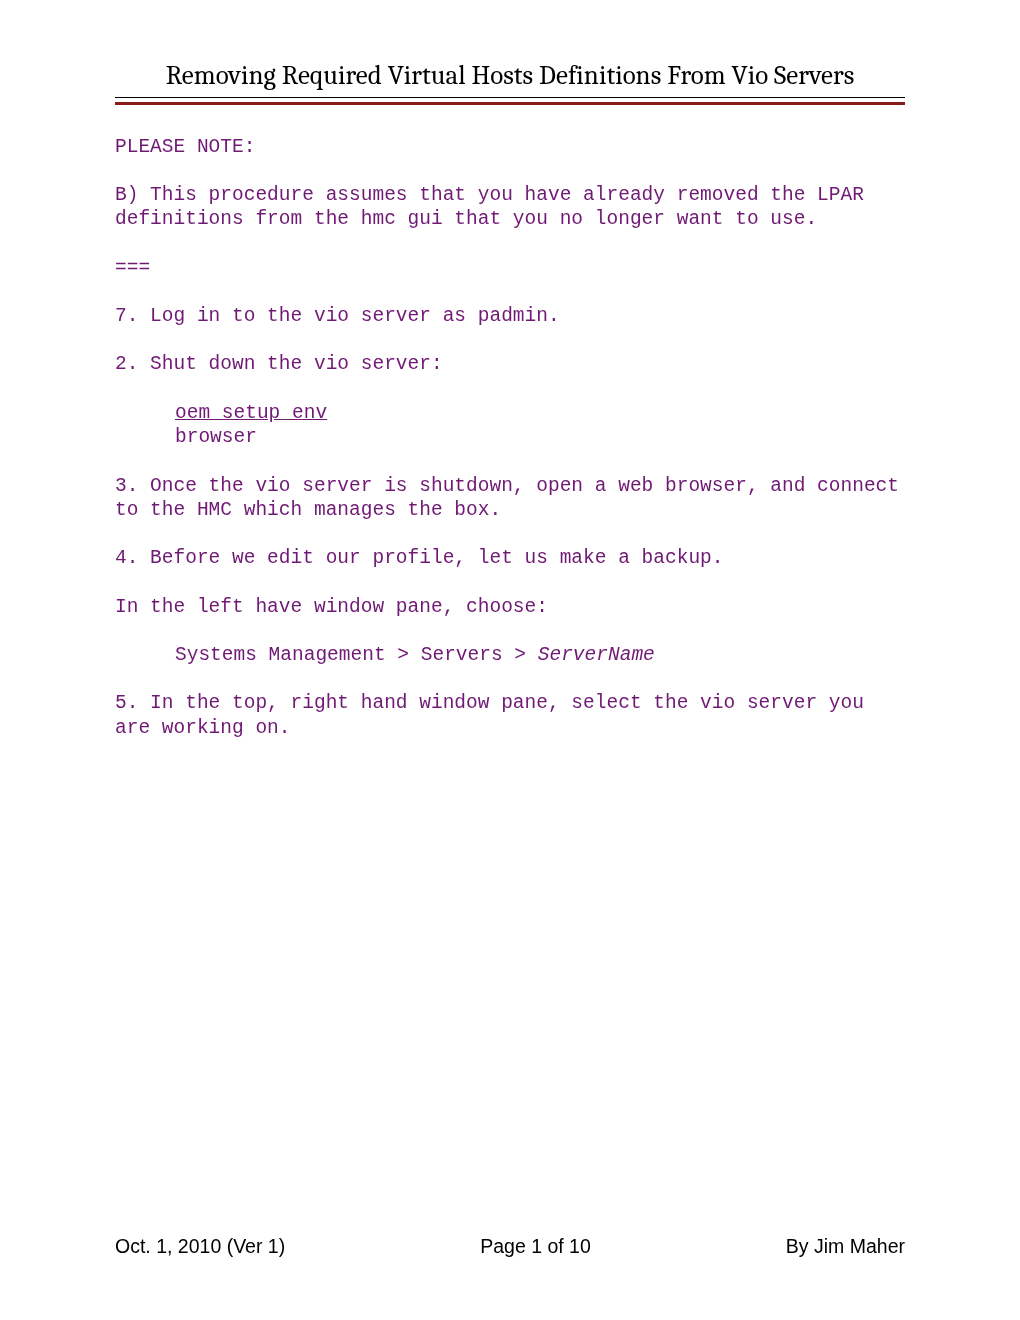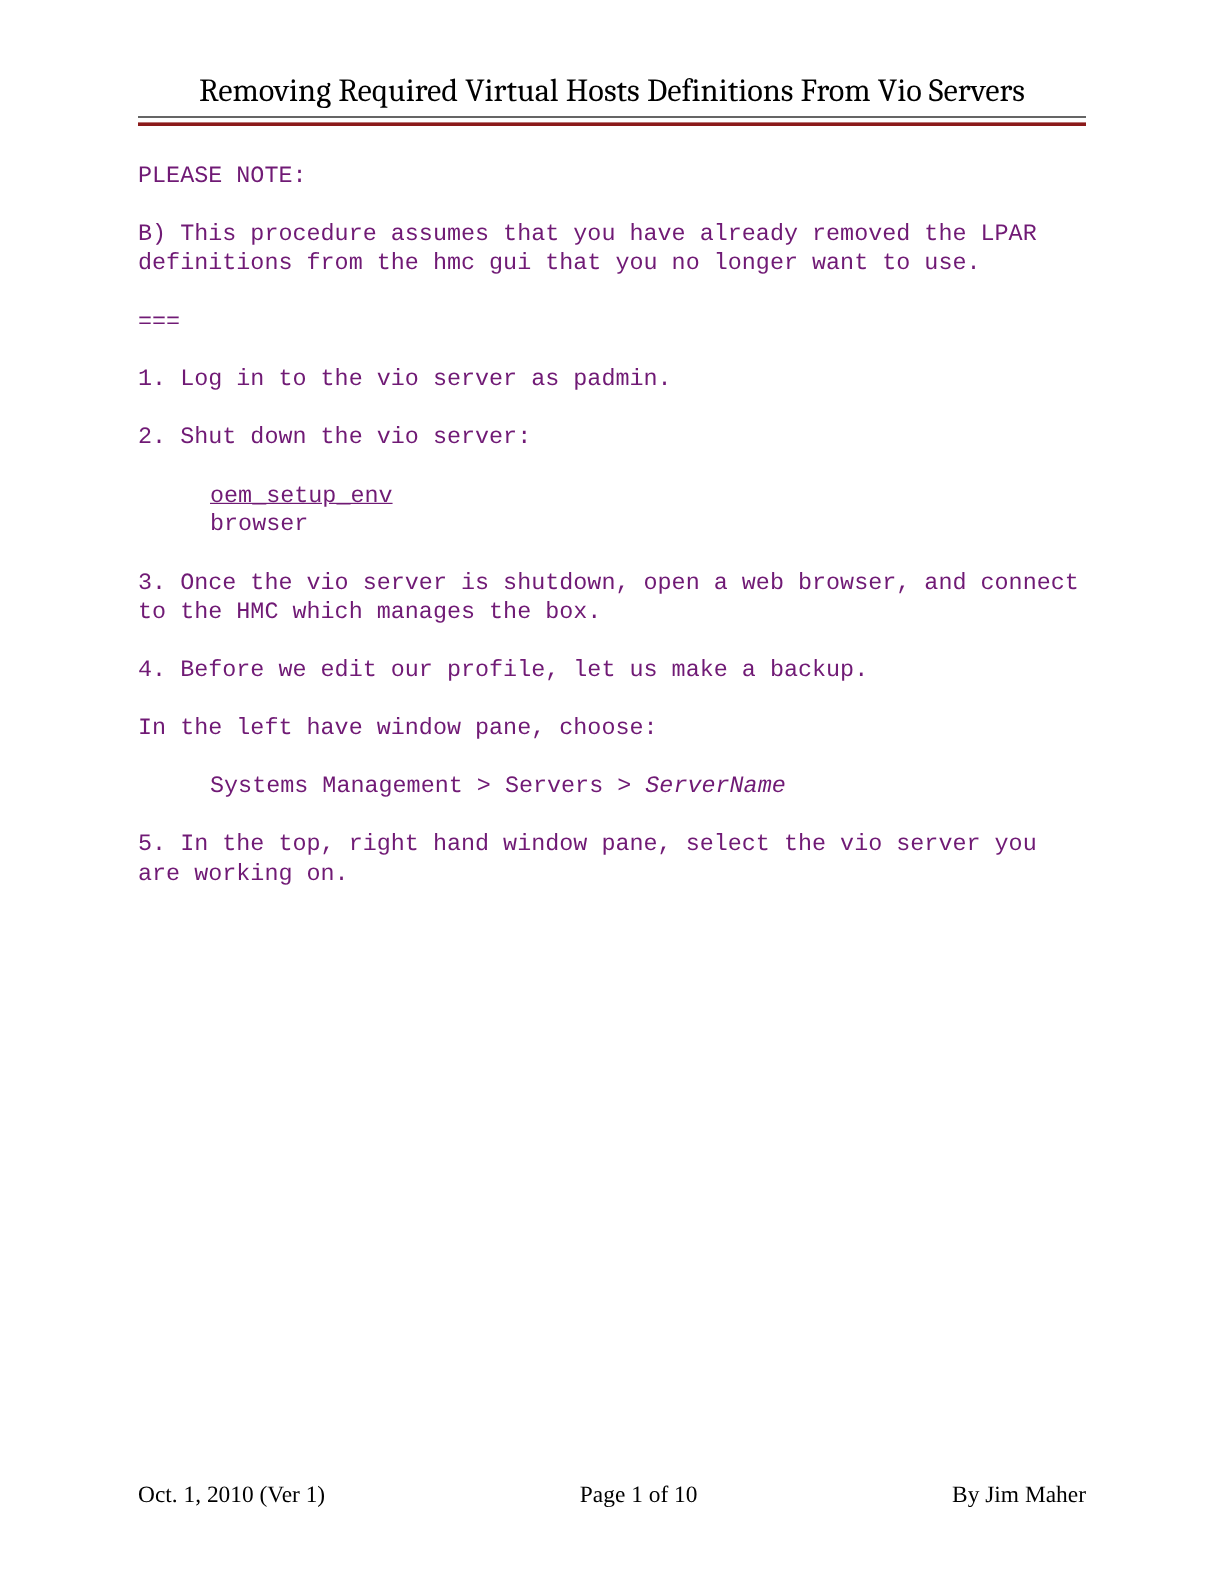--- a/index.html
+++ b/index.html
@@ -51,36 +51,36 @@
     .italic {
       font-style: italic;
     }
     .footer {
       position: absolute;
       bottom: 62px;
       left: 115px;
       right: 115px;
       display: flex;
       justify-content: space-between;
-      font-family: Liberation Serif, serif;
+      font-family: Liberation Sans, sans-serif;
       font-size: 19.5px;
     }
   </style>
 </head>
 <body>
 
 <div class="page">
   <h1 class="title">Removing Required Virtual Hosts Definitions From Vio Servers</h1>
   <div class="title-underline"></div>
 
   <div class="content">
     <div class="para">PLEASE NOTE:</div>
     <div class="para">B) This procedure assumes that you have already removed the LPAR definitions from the hmc gui that you no longer want to use.</div>
     <div class="para">===</div>
-    <div class="para">1. Log in to the vio server as padmin.</div>
+    <div class="para">7. Log in to the vio server as padmin.</div>
     <div class="para">2. Shut down the vio server:</div>
     <div class="indent para-tight">oem_setup_env</div>
     <div class="indent para">browser</div>
     <div class="para">3. Once the vio server is shutdown, open a web browser, and connect to the HMC which manages the box.</div>
     <div class="para">4. Before we edit our profile, let us make a backup.</div>
     <div class="para">In the left have window pane, choose:</div>
     <div class="indent para">
       <span>Systems Management &gt; Servers &gt; </span><span class="italic">ServerName</span>
     </div>
     <div class="para">5. In the top, right hand window pane, select the vio server you are working on.</div>

